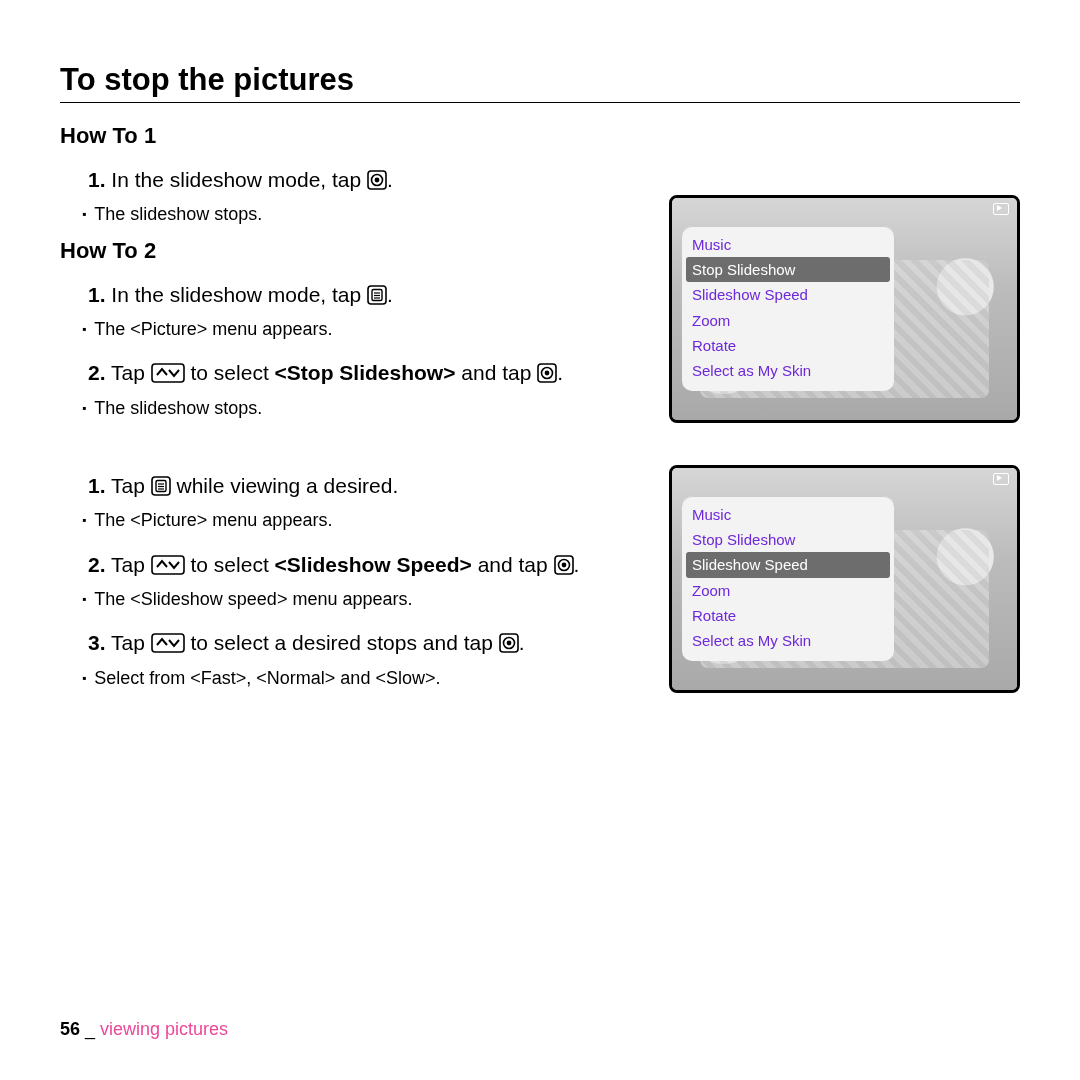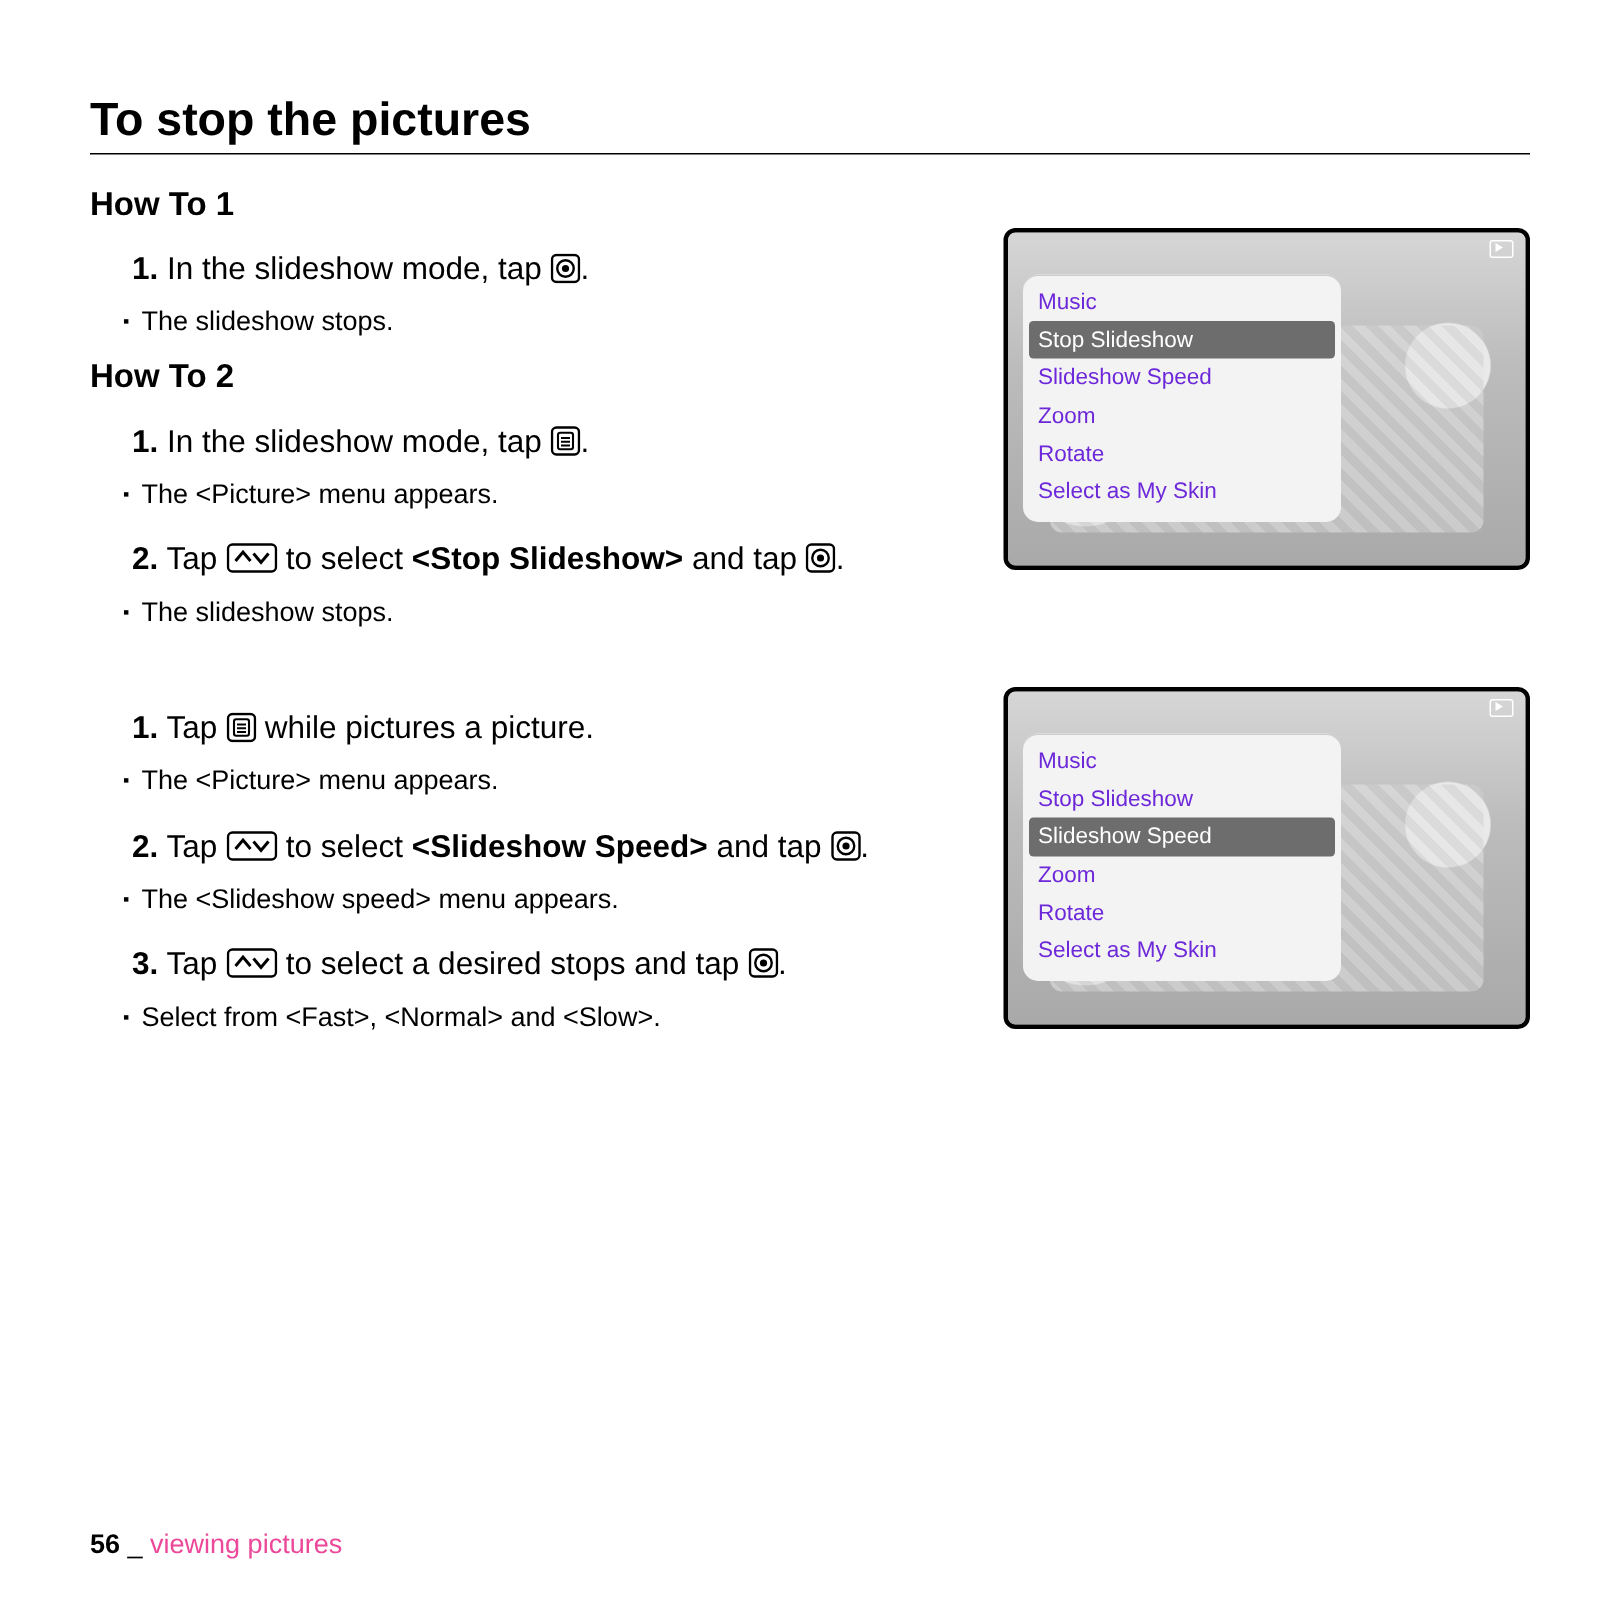--- a/index.html
+++ b/index.html
@@ -30,21 +30,21 @@
       linear-gradient(#d6d6d6,#bcbcbc 40%,#a9a9a9);
     filter:grayscale(1)}
   .shot-ice{position:absolute;left:8%;right:8%;top:28%;bottom:10%;
     background:repeating-linear-gradient(45deg,#e5e5e5 0 6px,#cfcfcf 6px 12px);
     border-radius:8px;opacity:.55}
   .shot-play{position:absolute;top:5px;right:8px;width:14px;height:10px;border:1.5px solid #fff;border-radius:2px}
   .shot-play::after{content:"";position:absolute;left:3px;top:1px;border-left:5px solid #fff;border-top:3.5px solid transparent;border-bottom:3.5px solid transparent}
   .menu{position:absolute;left:10px;top:28px;width:212px;background:#f3f3f3;border-radius:10px;padding:6px 0 8px 0;box-shadow:0 1px 0 #ccc inset}
   .menu .item{font-size:15px;line-height:1.55;padding:1px 10px;color:#6d28d9}
   .menu .item.sel{background:#6d6d6d;color:#fff;border-radius:3px;margin:0 4px;padding:1px 6px}
-  .col{display:flex;gap:16px;align-items:center}
+  .col{display:flex;gap:16px;align-items:flex-end}
   .col .text{flex:1;min-width:0}
   .shot-wrap{position:relative;width:355px;height:230px;flex:0 0 auto}
   .spacer{height:26px}
 </style>
 </head>
 <body>
 
 <div class="page">
 
 
@@ -127,21 +127,21 @@
       <div class="text">
         <ol class="steps" style="list-style: none;">
           <li>
             <span class="b">1.</span>
             <span>Tap </span><span class="b icon"><svg width="20" height="20" viewBox="0 0 20 20">
                   <rect x="1" y="1" width="18" height="18" rx="3" fill="none" stroke="#000" stroke-width="1.6"></rect>
                   <rect x="5" y="4.5" width="10" height="11" rx="1.5" fill="none" stroke="#000" stroke-width="1.4"></rect>
                   <line x1="7" y1="8" x2="13" y2="8" stroke="#000" stroke-width="1.2"></line>
                   <line x1="7" y1="10.5" x2="13" y2="10.5" stroke="#000" stroke-width="1.2"></line>
                   <line x1="7" y1="13" x2="13" y2="13" stroke="#000" stroke-width="1.2"></line>
-                </svg></span><span> while pictures a picture.</span>
+                </svg></span><span> while viewing a desired.</span>
             <ul class="sub">
                 <li>The &lt;Picture&gt; menu appears.</li>
               </ul>
           </li>
           <li>
             <span class="b">2.</span>
             <span>Tap </span><span class="b icon"><svg width="34" height="20" viewBox="0 0 34 20">
                   <rect x="1" y="1" width="32" height="18" rx="3" fill="none" stroke="#000" stroke-width="1.6"></rect>
                   <polyline points="6,12 11,6 16,12" fill="none" stroke="#000" stroke-width="2"></polyline>
                   <polyline points="18,7 23,13 28,7" fill="none" stroke="#000" stroke-width="2"></polyline>

